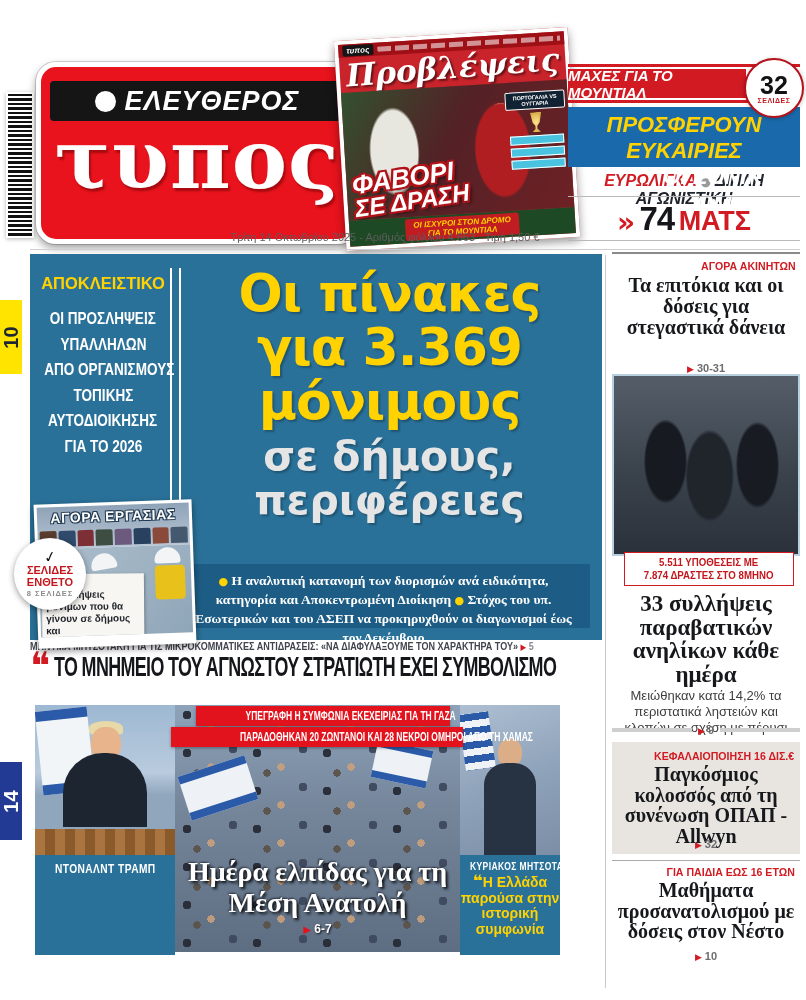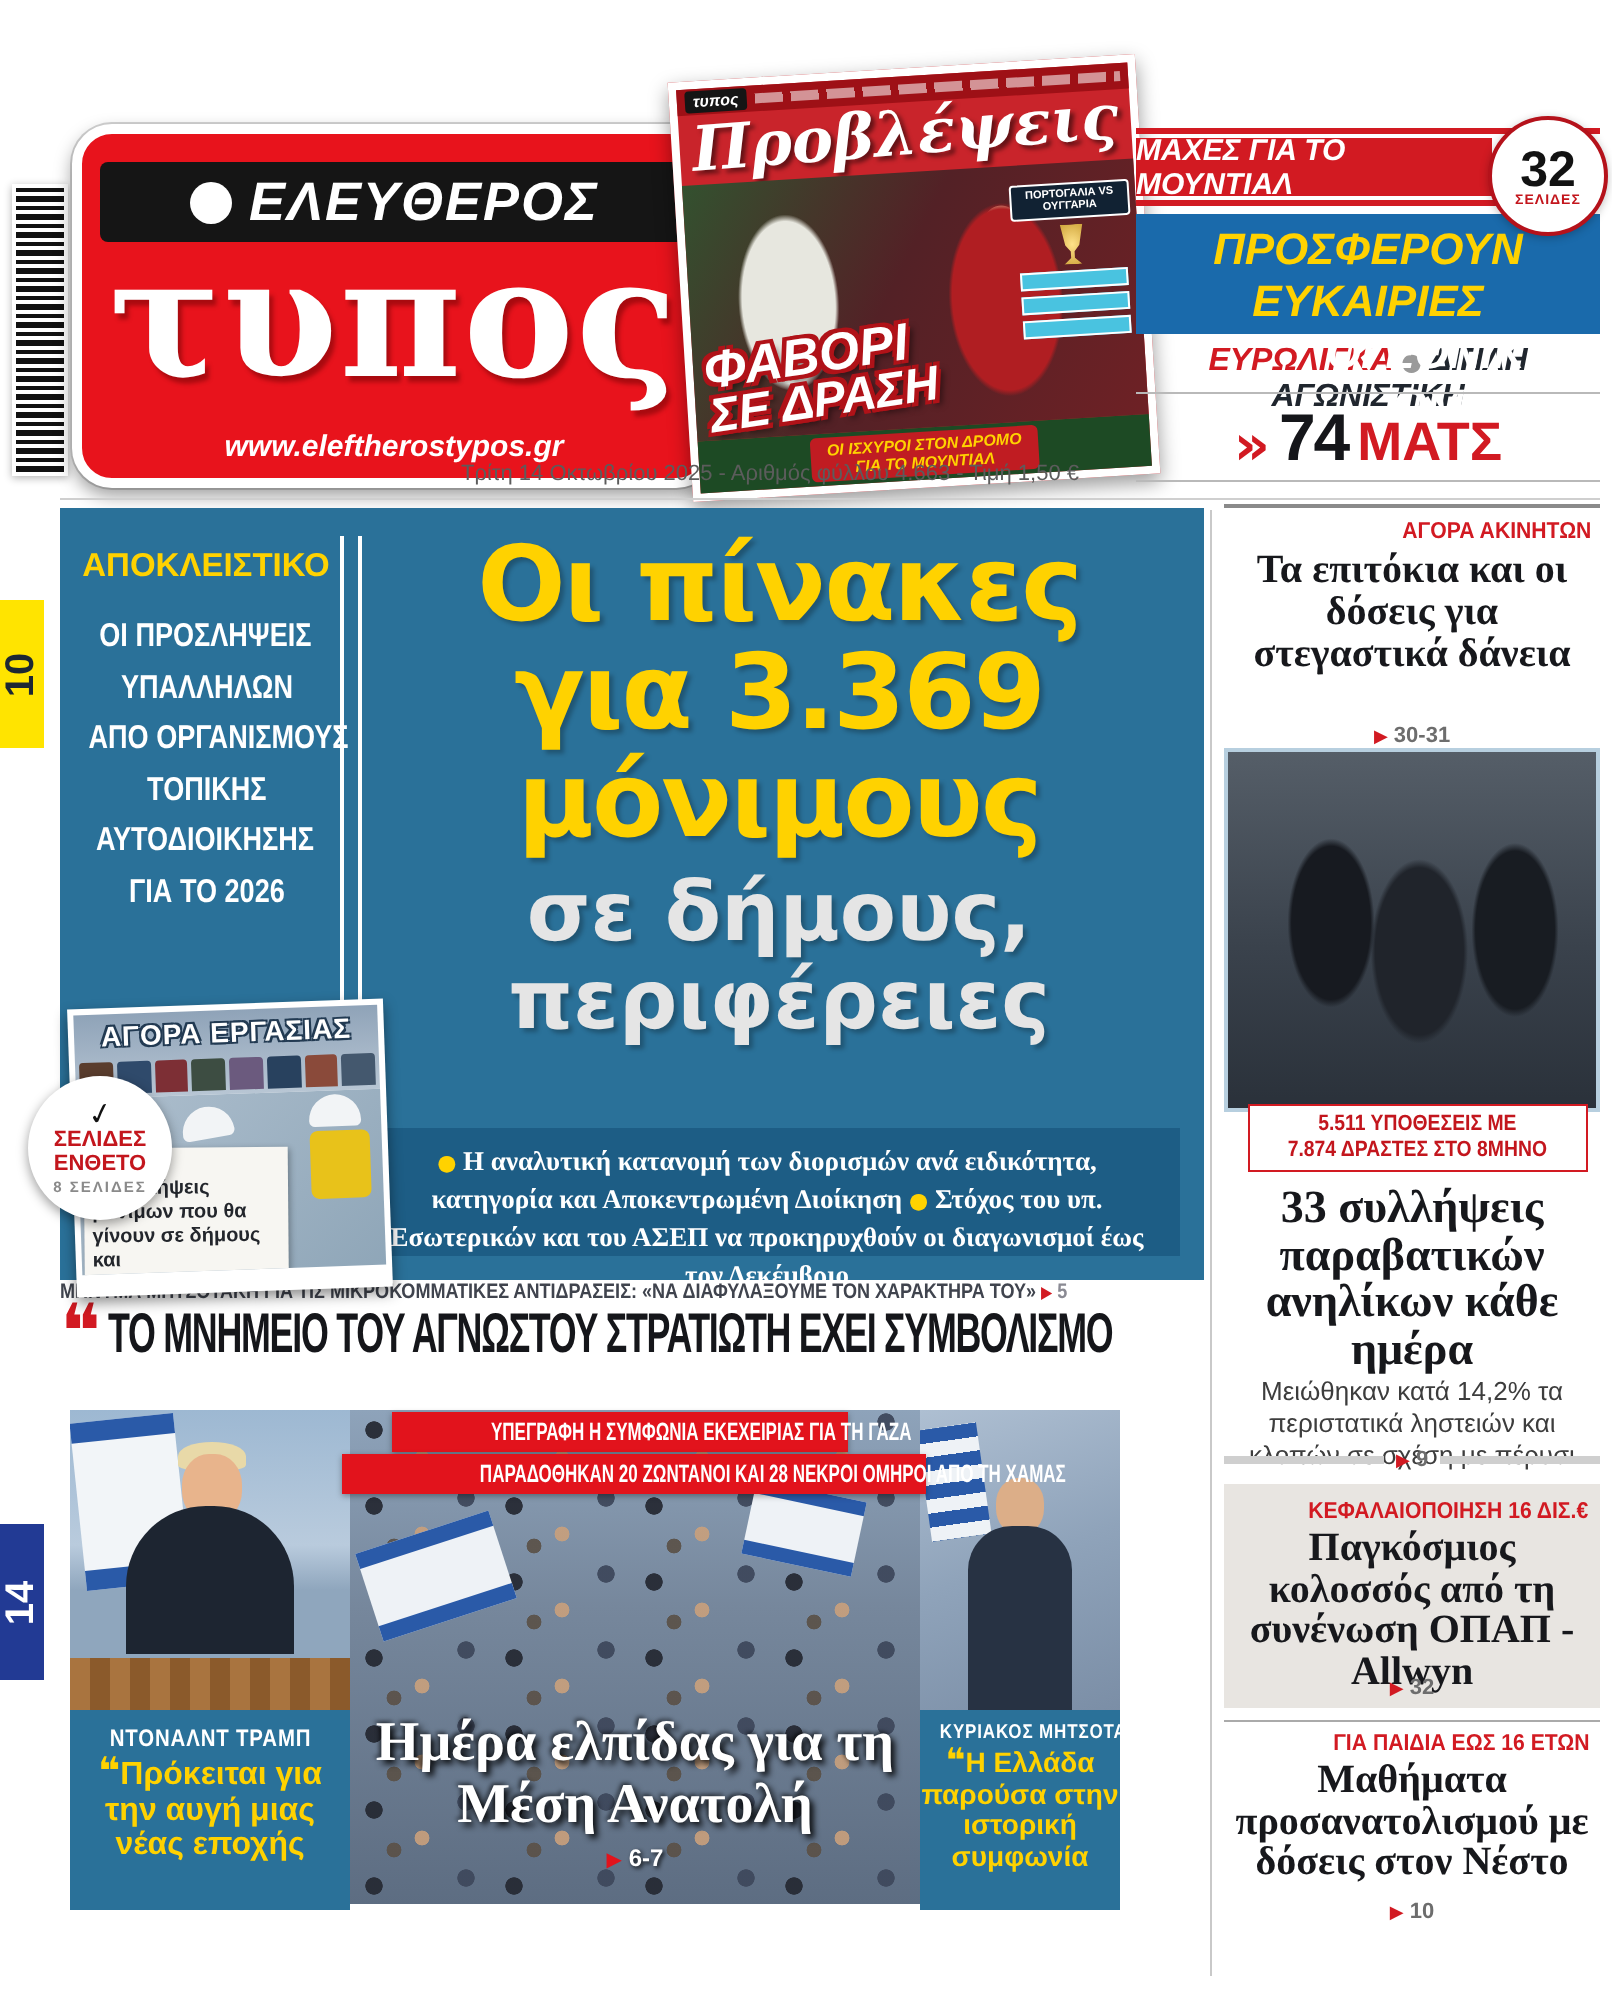--- a/index.html
+++ b/index.html
@@ -186,21 +186,21 @@
                    radial-gradient(circle 6px at 22px 30px,rgba(90,80,70,.9) 60%,transparent 64%),
                    linear-gradient(180deg,#8ea3ba 0%,#76879c 40%,#5d6d82 100%);
         background-size:70px 38px,70px 38px,70px 38px,70px 38px,100% 100%;}
   .crowd-flag1{position:absolute;left:8px;top:60px;width:70px;height:46px;background:#eef2f6;
         transform:rotate(-18deg);border-top:8px solid #2a5aa8;border-bottom:8px solid #2a5aa8;box-sizing:border-box;}
   .crowd-flag2{position:absolute;right:30px;top:40px;width:56px;height:38px;background:#eef2f6;
         transform:rotate(12deg);border-top:7px solid #2a5aa8;border-bottom:7px solid #2a5aa8;box-sizing:border-box;}
   .gz-banner{background:#e2131c;color:#fff;font-weight:bold;font-size:12.5px;line-height:20px;
         text-align:center;white-space:nowrap;z-index:6;box-shadow:0 1px 3px rgba(0,0,0,.35);}
   .gz-banner .in{display:inline-block;transform:scaleX(.68);}
-  .gz-b1{left:196px;top:706px;width:228px;}
+  .gz-b1{left:196px;top:706px;width:254px;}
   .gz-b2{left:171px;top:727px;width:292px;}
   .gz-cap{left:175px;top:856px;width:285px;text-align:center;color:#fff;z-index:6;
         font-family:"Liberation Serif",serif;font-weight:bold;font-size:28px;line-height:31px;
         text-shadow:2px 2px 3px rgba(0,0,0,.9),-1px -1px 2px rgba(0,0,0,.6);}
   .gz-pg{left:175px;top:922px;width:285px;text-align:center;color:#fff;font-weight:bold;font-size:12px;
         z-index:6;text-shadow:1px 1px 2px rgba(0,0,0,.9);}
   .gz-pg .ar{color:#e2131c;font-size:10px;text-shadow:none;}
   .ph-mits{left:460px;top:705px;width:100px;height:150px;overflow:hidden;
         background:linear-gradient(160deg,#aebfd2 0%,#8fa3ba 50%,#7b8ea6 100%);}
   .mits-suit{position:absolute;left:24px;bottom:0;width:52px;height:92px;background:#273243;border-radius:22px 22px 0 0;}
@@ -229,21 +229,20 @@
   <div class="c barcode">
     <div class="barcode-inner"></div>
   </div>
 
   <div class="c logo">
     <div class="logo-blackbar">
       <span class="logo-dot"></span>
       <span class="logo-over">ΕΛΕΥΘΕΡΟΣ</span>
     </div>
     <div class="logo-brand">τυπος</div>
-    <div class="logo-site">www.eleftherostypos.gr</div>
   </div>
 
   <div class="c insert">
     <div class="ins-topstrip">
       <span class="ins-minibox">τυπος</span>
       <span class="ins-lines"></span>
     </div>
     <div class="ins-title">Προβλέψεις</div>
     <div class="ins-photo">
       <div class="ins-panel">
@@ -438,21 +437,20 @@
   </div>
 
   <div class="c gz-cap">Ημέρα ελπίδας για τη Μέση Ανατολή</div>
   <div class="c gz-pg">
     <span class="ar ic">▶</span>
     <span>6-7</span>
   </div>
 
   <div class="c qbox qbox-trump">
     <span class="nm"><span>ΝΤΟΝΑΛΝΤ ΤΡΑΜΠ</span></span>
-    <span class="qt"><span class="q ic">❝</span><span>Πρόκειται για την αυγή μιας νέας εποχής</span></span>
   </div>
 
   <div class="c qbox qbox-mits">
     <span class="nm"><span>ΚΥΡΙΑΚΟΣ ΜΗΤΣΟΤΑΚΗΣ</span></span>
     <span class="qt"><span class="q ic">❝</span><span>Η Ελλάδα παρούσα στην ιστορική συμφωνία</span></span>
   </div>
 
 </div>
 
 </body></html>

